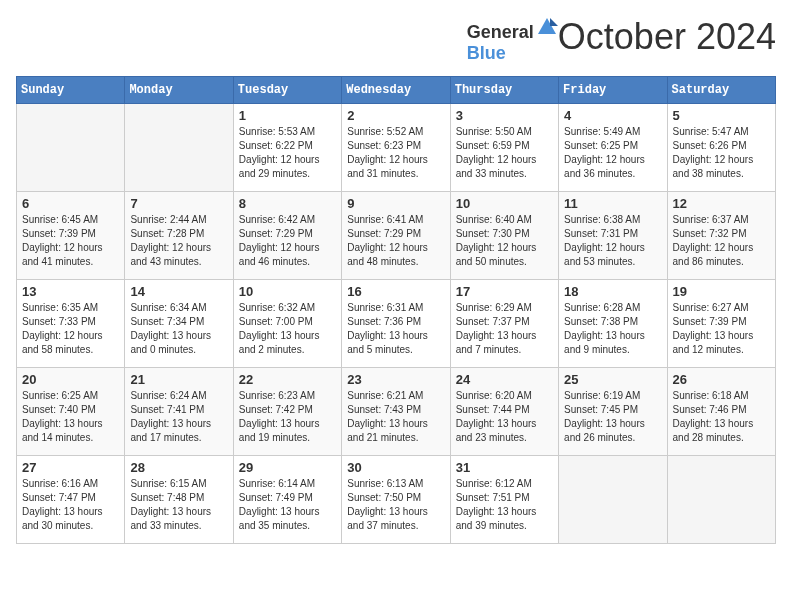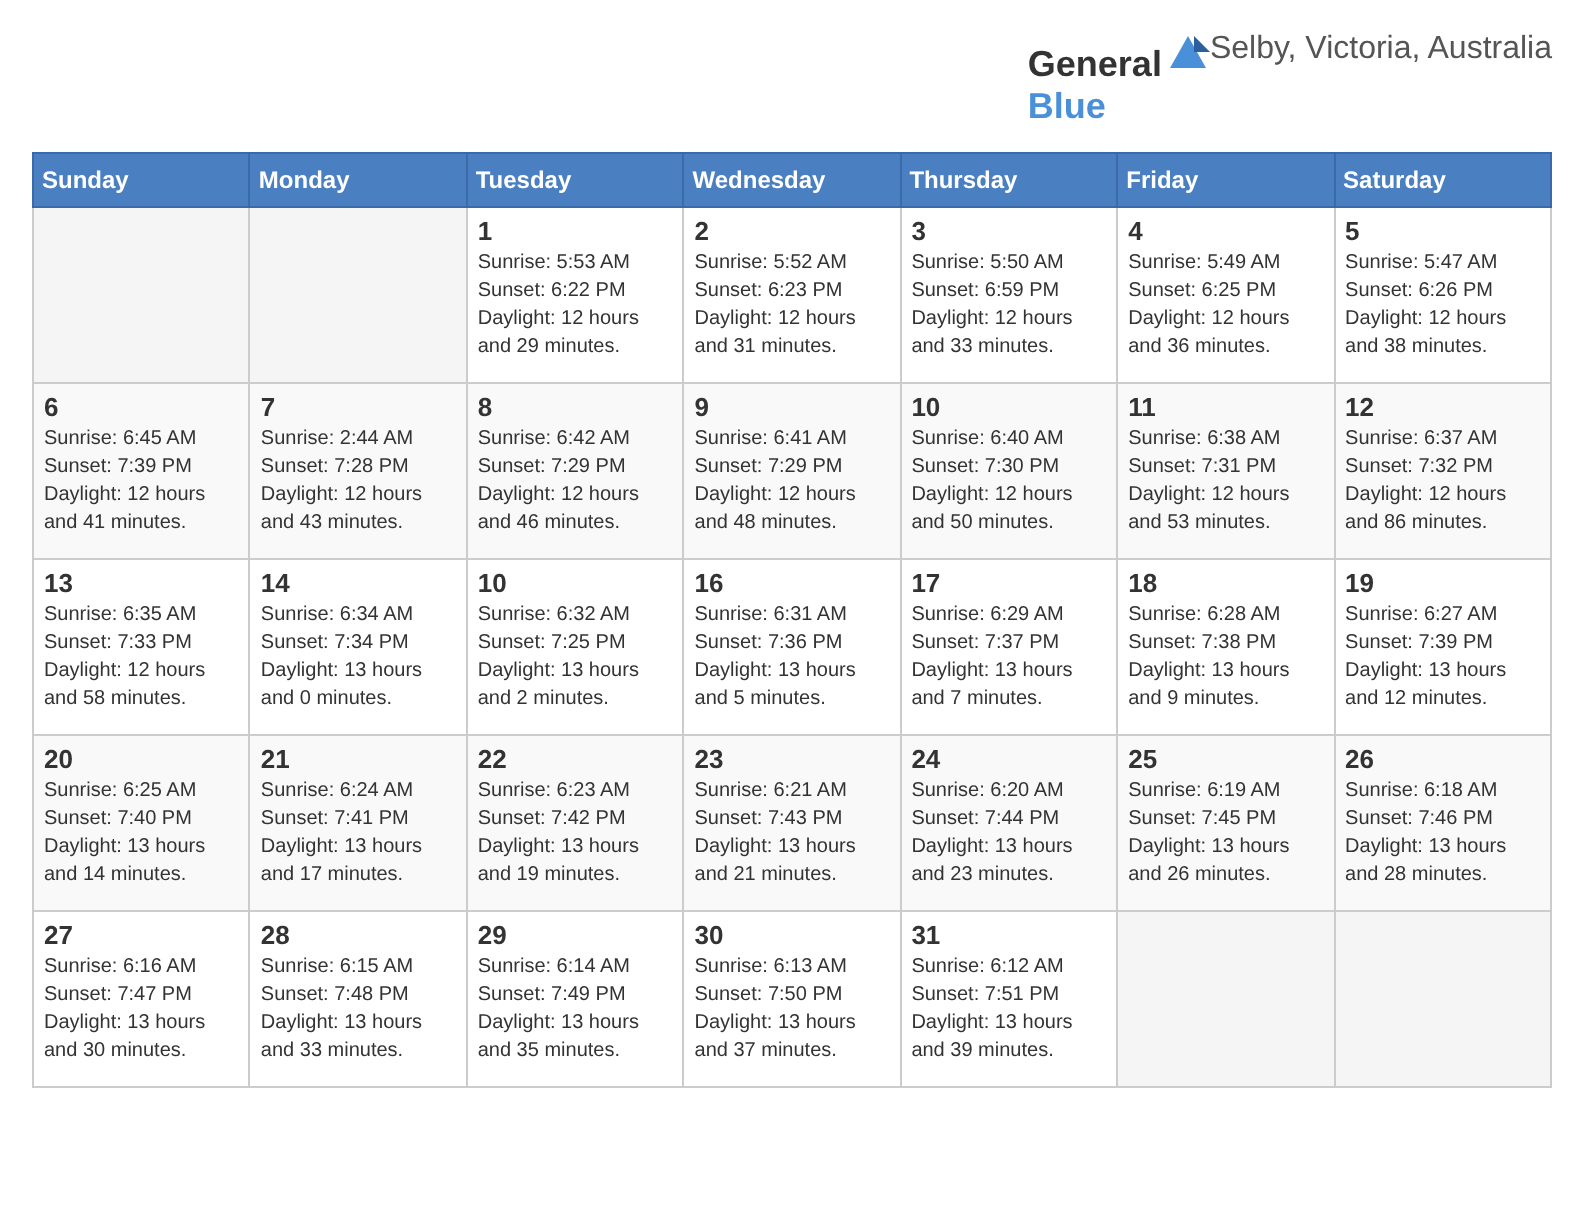--- a/index.html
+++ b/index.html
@@ -53,20 +53,21 @@
       table-layout: fixed;
     }
     th {
       background-color: #4a7fc1;
       color: #fff;
       font-size: 12px;
       font-weight: bold;
       padding: 6px 4px;
       text-align: left;
       border: 1px solid #3a6aaa;
+      font-family: Liberation Mono, monospace;
     }
     td {
       border: 1px solid #ccc;
       vertical-align: top;
       padding: 4px 5px;
       height: 88px;
       font-size: 10px;
       color: #333;
       background: #fff;
     }
@@ -98,21 +99,21 @@
   <div class="logo">
     <div>
       <span class="logo-text-general">General</span><svg class="logo-icon" viewBox="0 0 22 22">
           <polygon points="11,2 20,18 2,18" fill="#4a90d9"></polygon>
           <polygon points="14,2 22,10 14,10" fill="#2a5fa0"></polygon>
         </svg><br>
       <span class="logo-text-blue">Blue</span>
     </div>
   </div>
   <div class="title-block">
-    <div class="location-title">Selby, Victoria, Australia</div>
+    <div class="month-title">October 2024</div>
   </div>
 </div>
 
 <table>
   <thead>
     <tr>
     <th>Sunday</th>
         <th>Monday</th>
         <th>Tuesday</th>
         <th>Wednesday</th>
@@ -180,21 +181,21 @@
         <td>
           <span class="day-number">13</span>
           <div class="cell-info"><span>Sunrise: 6:35 AM</span><br><span>Sunset: 7:33 PM</span><br><span>Daylight: 12 hours and 58 minutes.</span></div>
         </td>
         <td>
           <span class="day-number">14</span>
           <div class="cell-info"><span>Sunrise: 6:34 AM</span><br><span>Sunset: 7:34 PM</span><br><span>Daylight: 13 hours and 0 minutes.</span></div>
         </td>
         <td>
           <span class="day-number">10</span>
-          <div class="cell-info"><span>Sunrise: 6:32 AM</span><br><span>Sunset: 7:25 PM</span><br><span>Daylight: 13 hours and 2 minutes.</span></div>
+          <div class="cell-info"><span>Sunrise: 6:32 AM</span><br><span>Sunset: 7:00 PM</span><br><span>Daylight: 13 hours and 2 minutes.</span></div>
         </td>
         <td>
           <span class="day-number">16</span>
           <div class="cell-info"><span>Sunrise: 6:31 AM</span><br><span>Sunset: 7:36 PM</span><br><span>Daylight: 13 hours and 5 minutes.</span></div>
         </td>
         <td>
           <span class="day-number">17</span>
           <div class="cell-info"><span>Sunrise: 6:29 AM</span><br><span>Sunset: 7:37 PM</span><br><span>Daylight: 13 hours and 7 minutes.</span></div>
         </td>
         <td>

